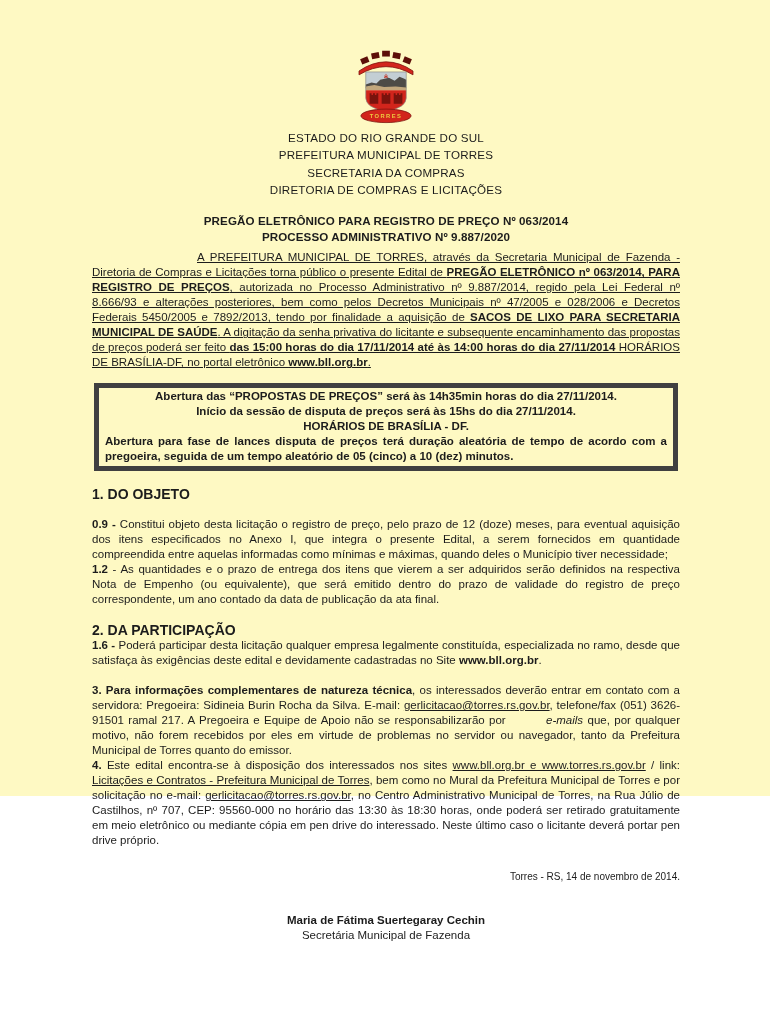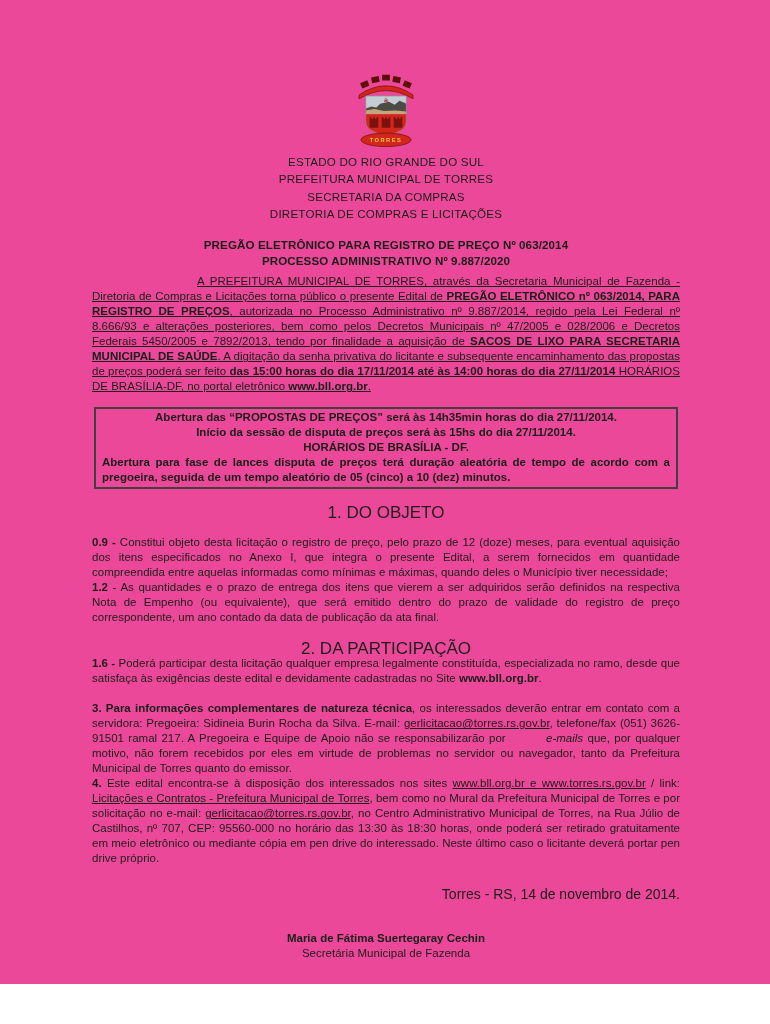--- a/index.html
+++ b/index.html
@@ -2,39 +2,39 @@
 <html><head>
 <meta charset="utf-8">
 <style>
   html,body{margin:0;padding:0;background:#ffffff;}
   body{
     width:770px;height:1024px;overflow:hidden;
     font-family:"Liberation Sans", sans-serif;
     color:#1c1c1c;
     -webkit-font-smoothing:antialiased;
   }
-  .page{width:770px;height:984px;box-sizing:border-box;padding:68px 90px 0 92px;background:#ec4899;}
+  .page{width:770px;height:796px;box-sizing:border-box;padding:44px 90px 0 92px;background:#fef9c3;}
   .crest-wrap{text-align:center;line-height:0;margin:0 0 4px 0;}
   .org{ text-align:center;font-size:11.6px;line-height:17.3px;letter-spacing:.2px;}
   .doc-title{text-align:center;font-weight:bold;font-size:11.6px;line-height:15.6px;margin-top:15px;letter-spacing:.1px;}
   p.para{font-size:11.5px;line-height:15px;text-align:justify;margin:0;}
   p.intro{margin-top:6px;text-indent:105px;text-decoration:underline;}
   .b{font-weight:bold;}
   .u{text-decoration:underline;}
   .i{font-style:italic;margin-left:36px;}
   .notice-box{
-    border:2px solid #404040;margin:13px 2px 0 2px;padding:1px 6px 2px 6px;
+    border:5px solid #404040;margin:13px 2px 0 2px;padding:1px 6px 2px 6px;
     font-weight:bold;font-size:11.5px;line-height:15px;
   }
   .notice-box .center{text-align:center;}
   .notice-box .just{text-align:justify;}
-  h2.sec{font-size:17px;font-weight:normal;text-align:center;margin:16px 0 0 0;line-height:15px;}
+  h2.sec{font-size:14px;font-weight:bold;text-align:left;margin:16px 0 0 0;line-height:15px;}
   p.after-head{margin-top:15px;}
   p.mt{margin-top:15px;}
-  p.date{ text-align:right;margin-top:21px;padding-right:0;font-size:14px;}
+  p.date{ text-align:right;margin-top:21px;padding-right:0;font-size:10px;}
   .sig{ text-align:center;margin-top:29px;font-size:11.5px;line-height:15px;}
   .sig-name{font-weight:bold;}
 </style>
 </head>
 <body>
 
 <div class="page">
 
   <div class="crest-wrap">
     <svg width="58" height="81" viewBox="0 0 60 84" aria-hidden="true">

